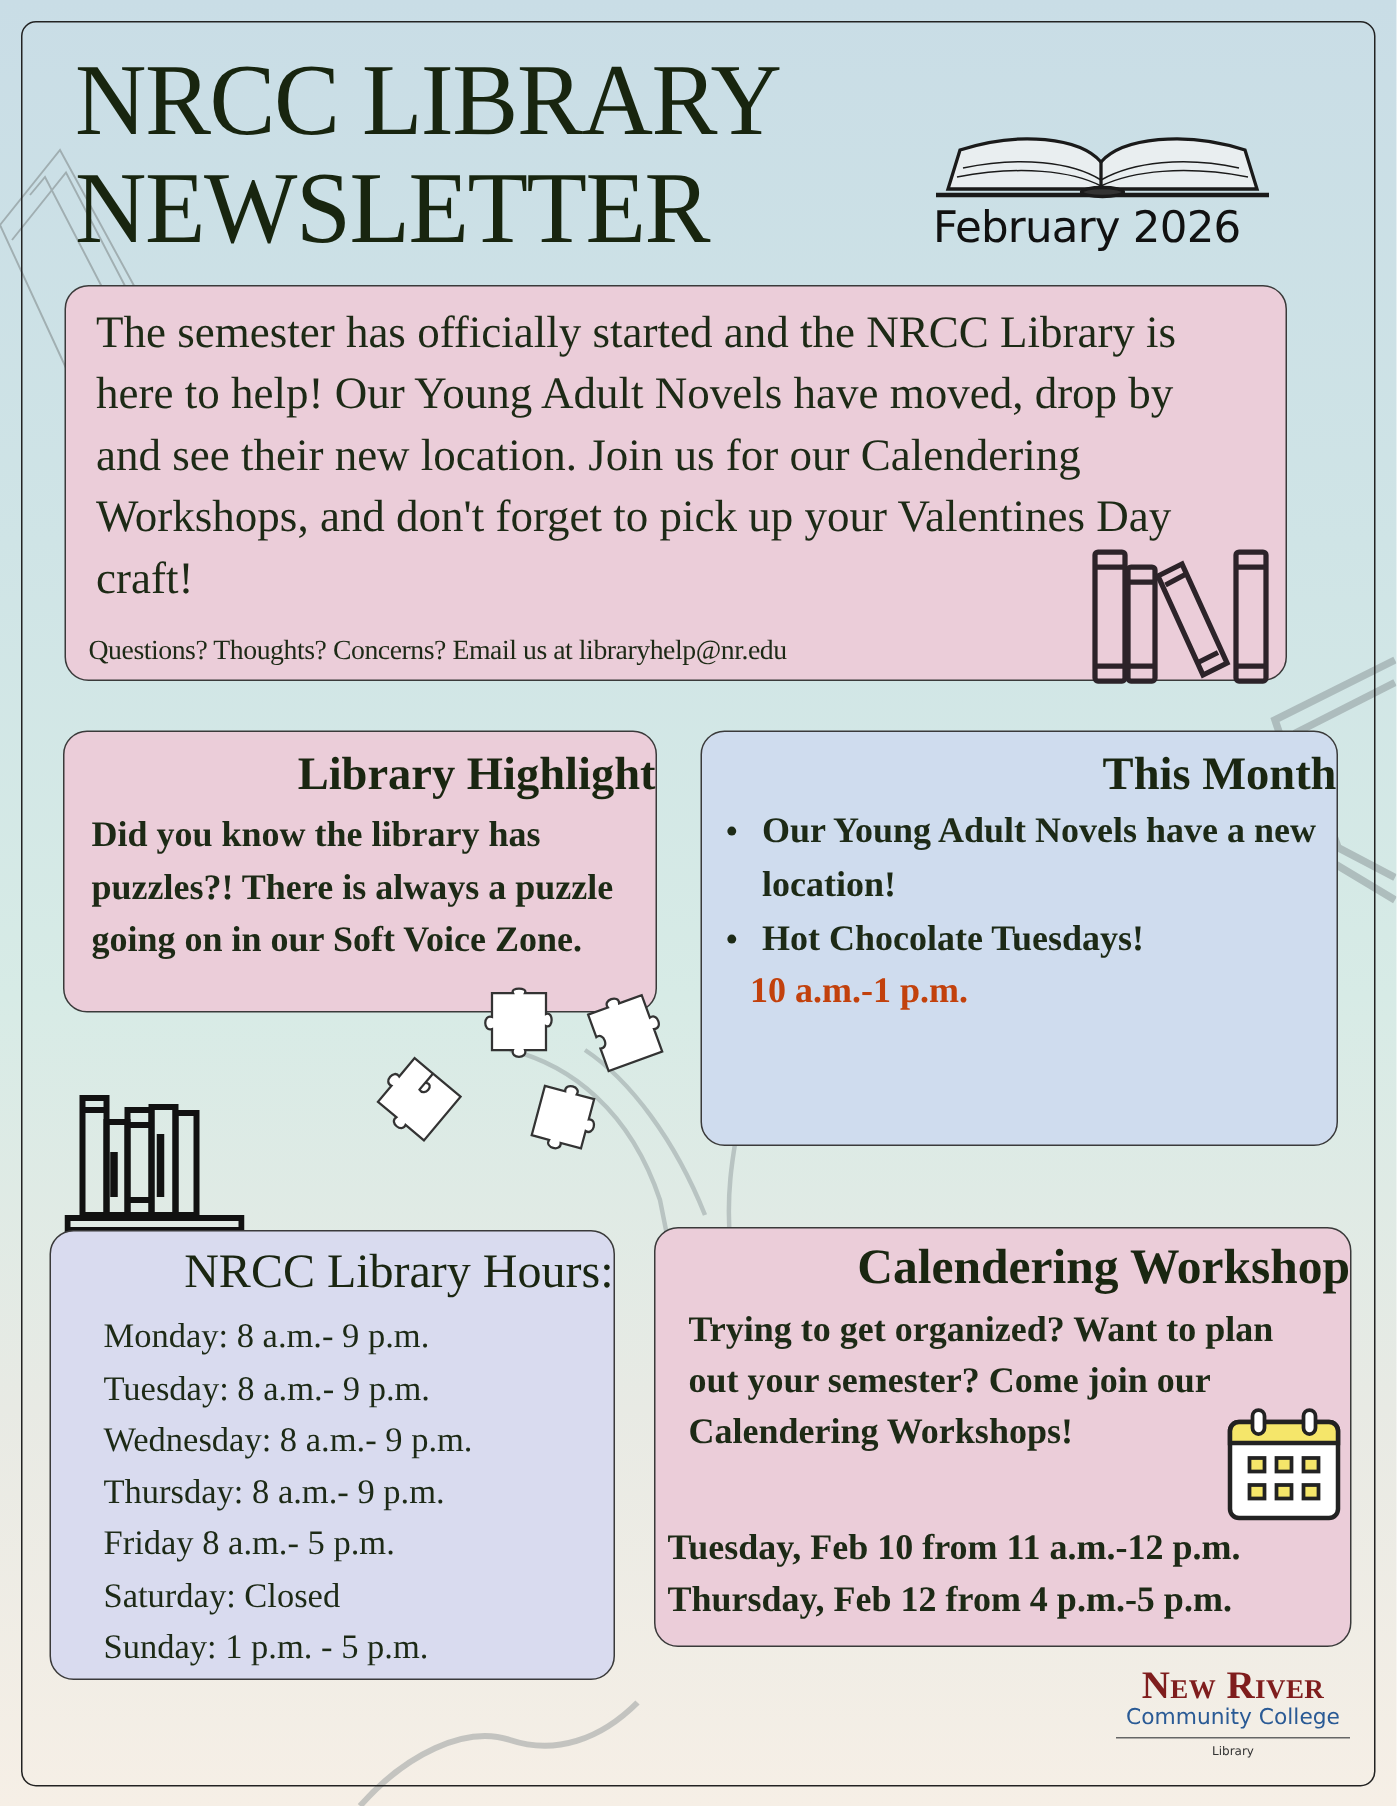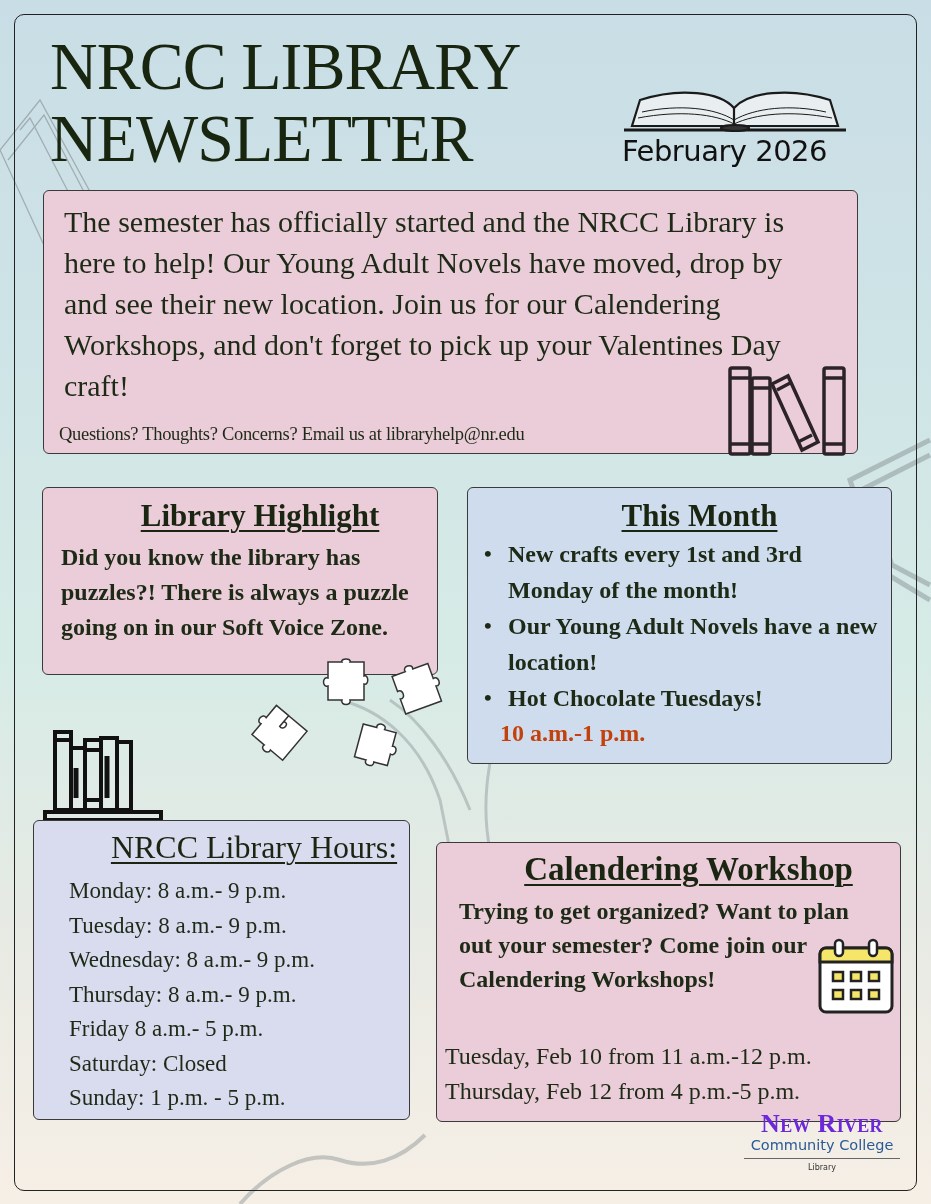--- a/index.html
+++ b/index.html
@@ -22,38 +22,38 @@
     color: #18250f; font-weight: normal;
   }
   .title span { display: block; transform: scaleX(0.97); transform-origin: left; }
   .book-open { position: absolute; left: 620px; top: 82px; }
   .date {
     position: absolute; left: 622px; top: 134px;
     font-family: "DejaVu Sans", sans-serif; font-size: 29px; color: #111;
     letter-spacing: -0.5px;
   }
   .box {
-    position: absolute; border: 1.5px solid #3a3a3a; border-radius: 6px;
+    position: absolute; border: 1.5px solid #3a3a3a; border-radius: 16px;
   }
   .pink { background: #ebcdd9; }
   .blue { background: #cfdcee; }
   .lav  { background: #d9dbef; }
   .intro { left: 43px; top: 190px; width: 815px; height: 264px; }
   .intro-text {
     position: absolute; left: 20px; top: 10px; width: 760px;
     font-size: 30px; line-height: 41px; color: #1d2a16;
   }
   .intro-contact {
     position: absolute; left: 15px; top: 233px;
     font-size: 18.5px; color: #1d2a16; letter-spacing: -0.3px;
   }
   .books-stack { position: absolute; left: 685px; top: 172px; }
   .hl { left: 42px; top: 487px; width: 396px; height: 188px; }
   .box-h {
-    text-align: center; font-weight: bold; font-size: 31px; text-decoration: underline;
+    text-align: right; font-weight: bold; font-size: 31px; 
     text-underline-offset: 4px; text-decoration-thickness: 2px; color: #1a2611; margin-left: 40px;
   }
   .hl .box-h { margin-top: 10px; }
   .hl-text {
     padding: 6px 14px 0 18px; font-size: 24px; line-height: 35px; font-weight: bold; color: #1d2a16;
   }
   .month { left: 467px; top: 487px; width: 425px; height: 277px; }
   .month .box-h { margin-top: 10px; }
   .month ul { list-style: none; padding: 2px 10px 0 14px; }
   .month li {
@@ -64,35 +64,35 @@
     content: "•"; position: absolute; left: 2px; top: 0; font-size: 22px;
   }
   .month .extra { padding-left: 32px; font-size: 24px; line-height: 34px; font-weight: bold; color:#c2410c; }
   .shelf-icon { position: absolute; left: 43px; top: 728px; }
   .hours { left: 33px; top: 820px; width: 377px; height: 300px; padding-left: 25px; }
   .hours .box-h { margin-top: 8px; font-size: 32px; font-weight: normal; }
   .hours ul { list-style: none; padding: 8px 0 0 10px; }
   .hours li {
     font-size: 23px; line-height: 34.5px; font-weight: normal; color: #1d2a16;
   }
-  .cal { left: 436px; top: 842px; width: 465px; height: 280px; }
+  .cal { left: 436px; top: 818px; width: 465px; height: 280px; }
   .cal .box-h { margin-top: 8px; font-size: 33px; }
   .cal-text {
     padding: 6px 50px 0 22px; font-size: 24px; line-height: 34px; font-weight: bold; color: #1d2a16;
   }
   .cal-dates {
     position: absolute; left: 8px; top: 196px;
-    font-size: 24px; line-height: 35px; font-weight: normal; color: #1d2a16;
+    font-size: 24px; line-height: 35px; font-weight: bold; color: #1d2a16;
   }
   .cal-icon { position: absolute; left: 817px; top: 938px; }
   .logo {
     position: absolute; left: 744px; top: 1111px; width: 156px; text-align: center;
   }
   .logo-big {
-    font-family: "Liberation Serif", serif; color: #6d28d9; font-size: 26px; line-height: 26px;
+    font-family: "Liberation Serif", serif; color: #7f1d1d; font-size: 26px; line-height: 26px;
     letter-spacing: 0.3px; font-variant: small-caps; font-weight: bold;
   }
   .logo-sub {
     font-family: "DejaVu Sans", sans-serif; color: #2a5a95; font-size: 14.5px; line-height: 17px;
   }
   .logo-rule { height: 1px; background: #666; margin: 4px 0 4px 0; }
   .logo-lib { font-family: "DejaVu Sans", sans-serif; color: #333; font-size: 8px; }
   .puzzle { position: absolute; }
 </style>
 </head>
@@ -165,21 +165,20 @@
 </svg>
 
 <section class="box pink hl">
   <h2 class="box-h">Library Highlight</h2>
   <p class="hl-text">Did you know the library has puzzles?! There is always a puzzle going on in our Soft Voice Zone.</p>
 </section>
 
 <section class="box blue month">
   <h2 class="box-h">This Month</h2>
   <ul>
-    <li>New crafts every 1st and 3rd Monday of the month!</li>
     <li>Our Young Adult Novels have a new location!</li>
     <li>Hot Chocolate Tuesdays!</li>
   </ul>
   <div class="extra">10 a.m.-1 p.m.</div>
 </section>
 
 <svg class="puzzle" style="left:314px;top:658px" width="70" height="60" viewBox="0 0 70 60">
   <path d="M14,4 H28 C26,0 38,0 36,4 H50 V18 C55,16 55,28 50,26 V42 H36 C38,48 26,48 28,42 H14 V28 C8,30 8,18 14,20 Z" fill="#fff" stroke="#333" stroke-width="1.5"></path>
 </svg>
 <svg class="puzzle" style="left:388px;top:658px;transform:rotate(-20deg)" width="62" height="62" viewBox="0 0 62 62">

